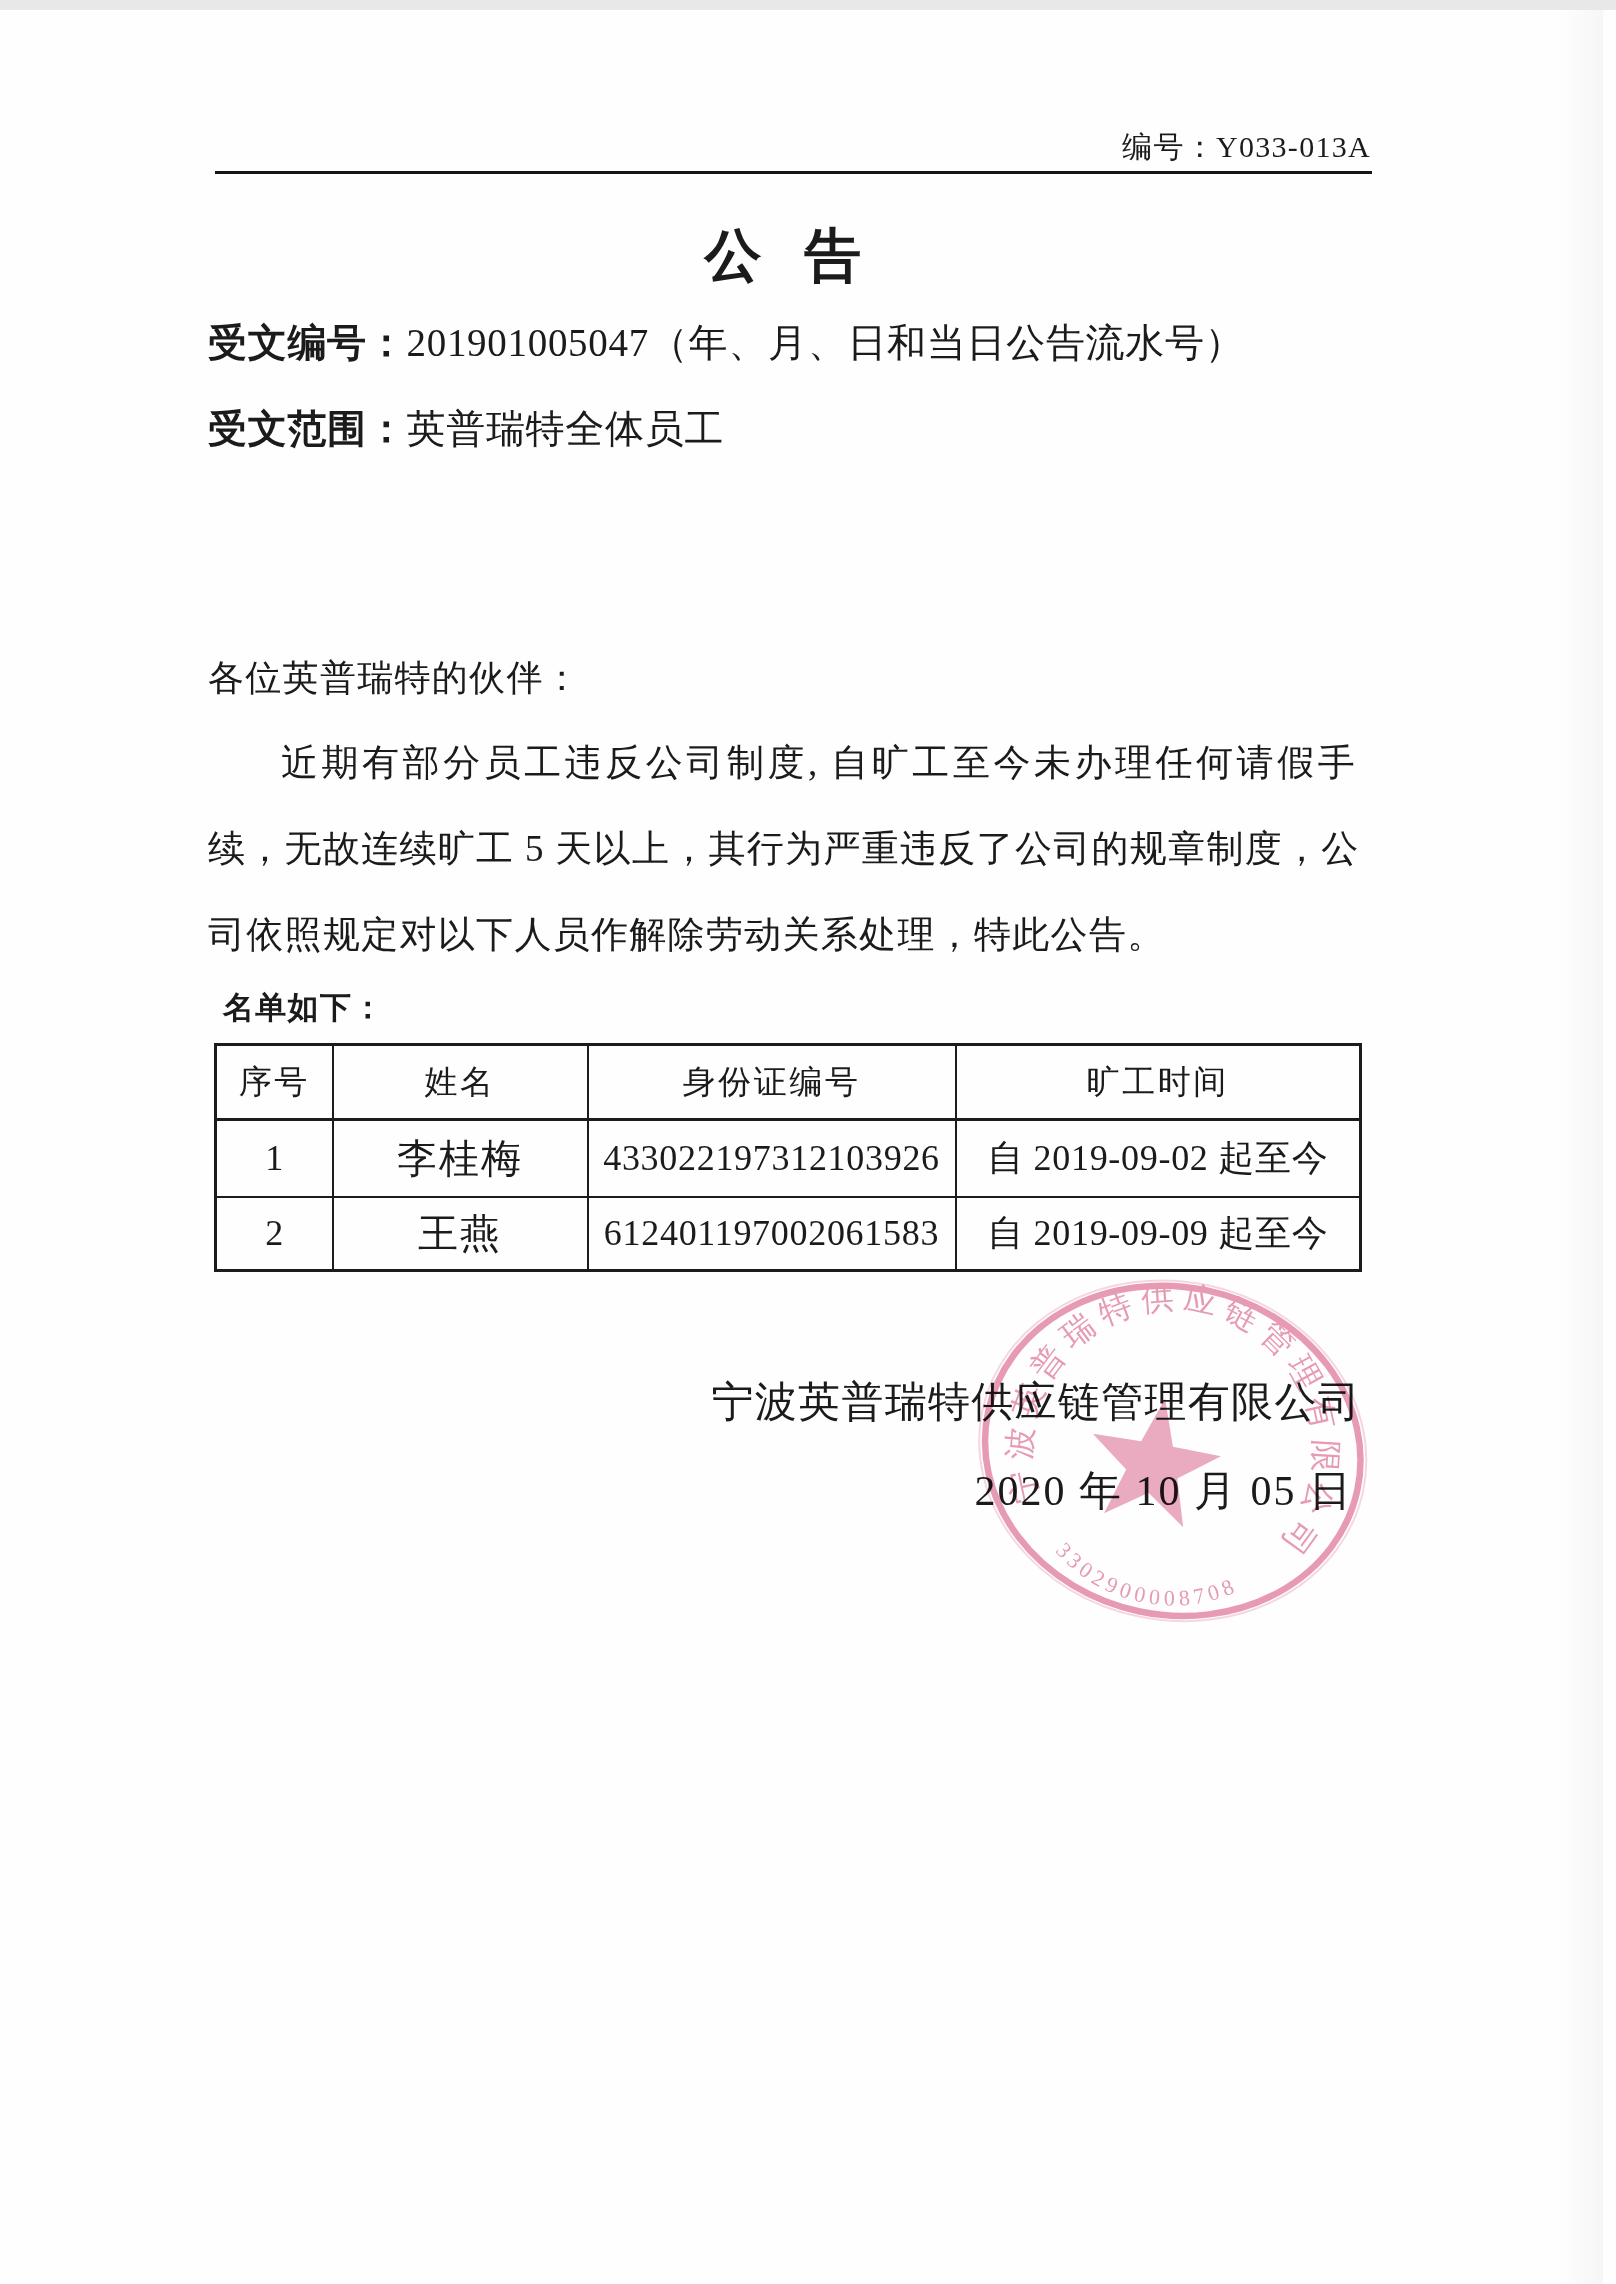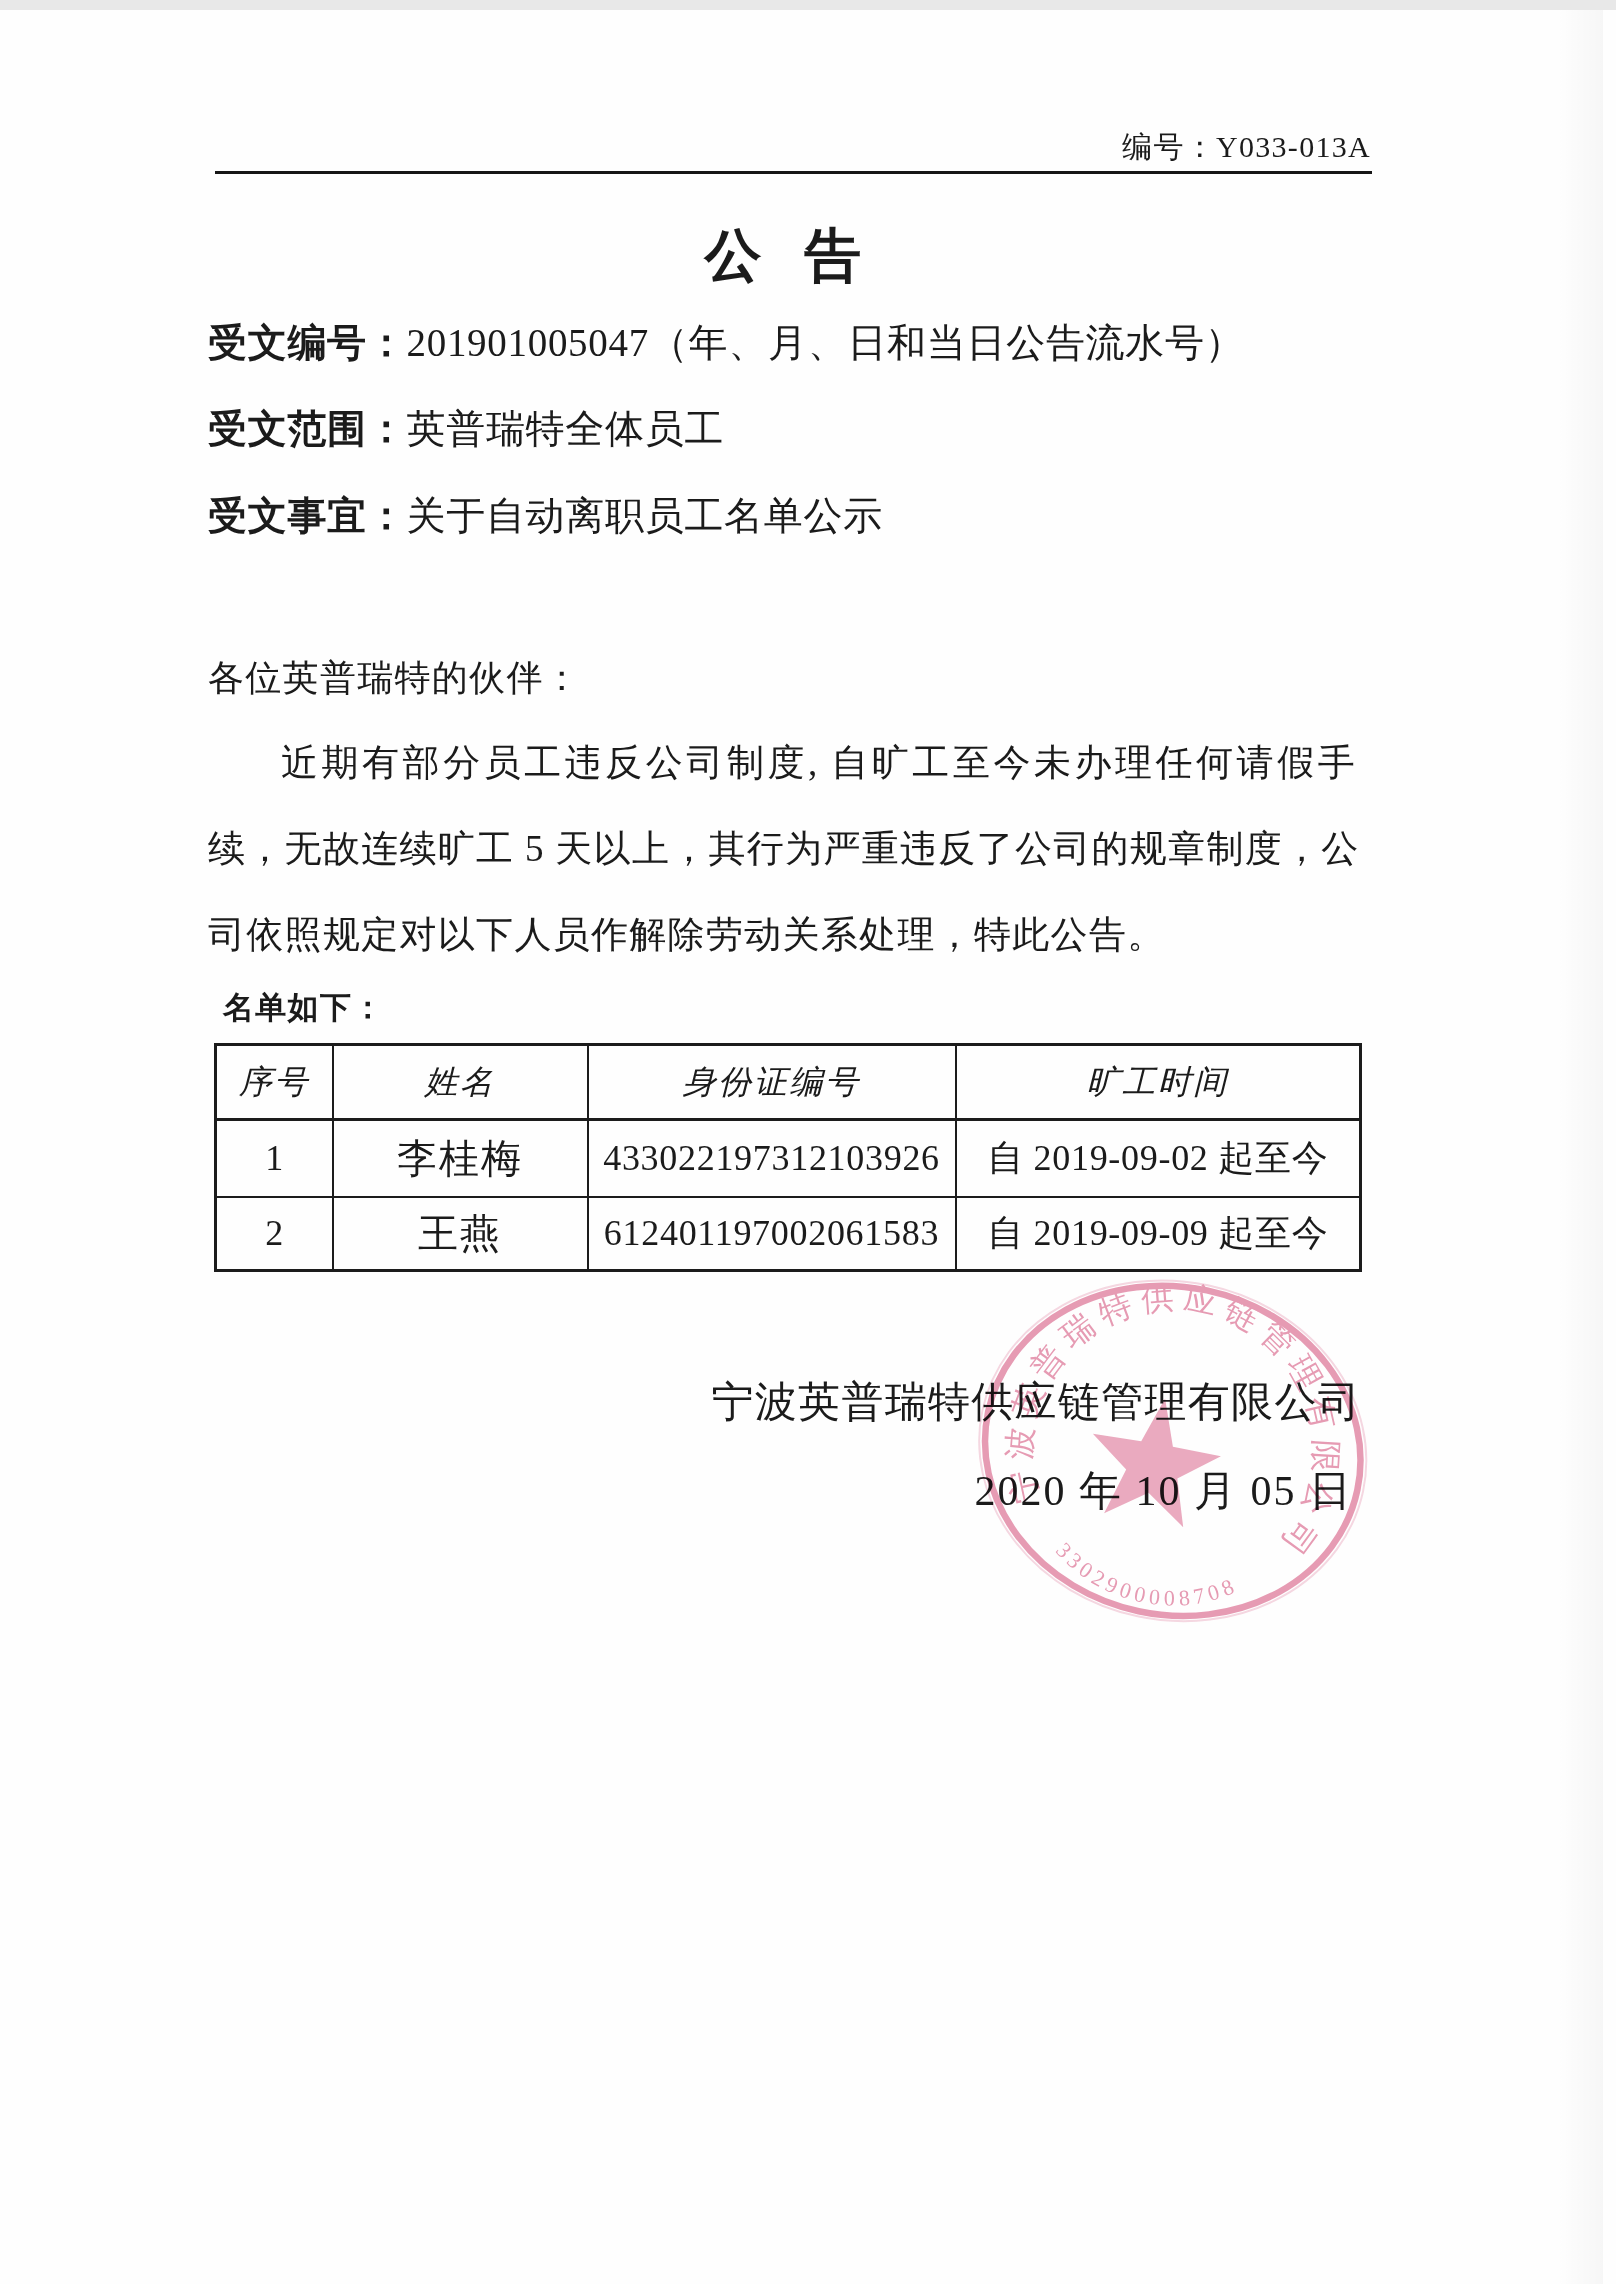--- a/index.html
+++ b/index.html
@@ -55,21 +55,21 @@
     position:absolute;left:214px;top:1033px;width:1145px;
     border-collapse:collapse;table-layout:fixed;
     border:3.3px solid #1c1c1c;
   }
   table.roster td,table.roster th{
     border:2px solid #1c1c1c;
     text-align:center;vertical-align:middle;
     font-weight:normal;padding:0;
   }
   tr.hrow{height:75px;}
-  tr.hrow th{font-size:33px;letter-spacing:2.6px;border-bottom-width:3.3px;font-style:italic;}
+  tr.hrow th{font-size:33px;letter-spacing:2.6px;border-bottom-width:3.3px;}
   tr.drow1{height:77px;}
   tr.drow2{height:74px;}
   td.c-idx{font-size:36px;}
   td.c-name{font-size:40px;letter-spacing:2px;}
   td.c-id{font-size:36px;letter-spacing:0.7px;}
   td.c-time{font-size:36px;font-weight:700;letter-spacing:0.7px;}
   .sig-company{
     position:absolute;right:255px;top:1364px;
     font-size:42px;letter-spacing:1.3px;white-space:nowrap;
   }
@@ -94,23 +94,20 @@
 
   <div class="header-rule"></div>
 
   <div class="title">公  告</div>
 
   <div class="meta-line m0">
     <span class="meta-label">受文编号：</span><span class="meta-value">201901005047（年、月、日和当日公告流水号）</span>
   </div>
   <div class="meta-line m1">
     <span class="meta-label">受文范围：</span><span class="meta-value">英普瑞特全体员工</span>
-  </div>
-  <div class="meta-line m2">
-    <span class="meta-label">受文事宜：</span><span class="meta-value">关于自动离职员工名单公示</span>
   </div>
 
   <div class="salutation">各位英普瑞特的伙伴：</div>
 
   <div class="para-line p0">近期有部分员工违反公司制度, 自旷工至今未办理任何请假手</div>
   <div class="para-line p1">续，无故连续旷工 5 天以上，其行为严重违反了公司的规章制度，公</div>
   <div class="para-line p2">司依照规定对以下人员作解除劳动关系处理，特此公告。</div>
 
   <div class="list-intro">名单如下：</div>
 

